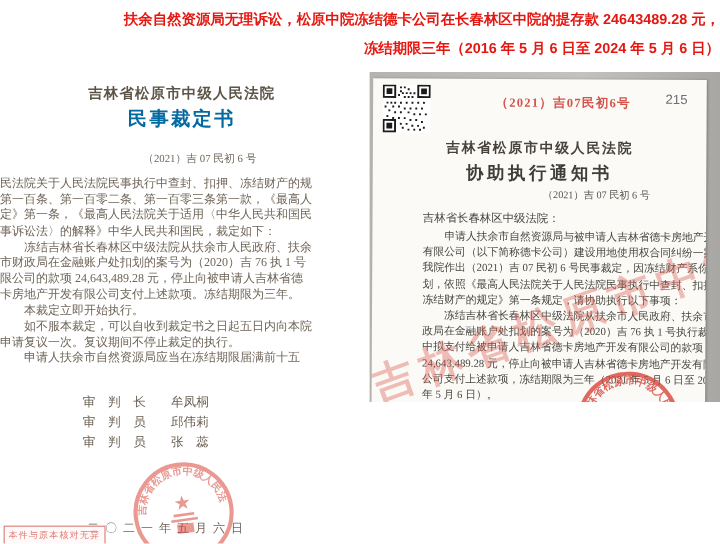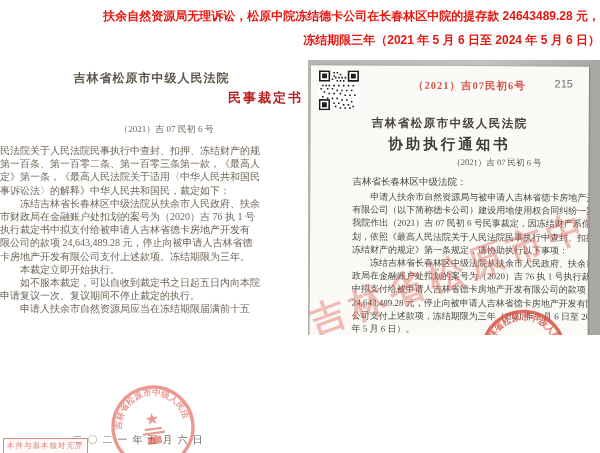--- a/index.html
+++ b/index.html
@@ -12,21 +12,21 @@
     position:absolute;left:0;top:4px;width:600px;text-align:right;
     color:#e51710;font-family:"Liberation Sans","DejaVu Sans",sans-serif;
     font-weight:bold;font-size:12px;line-height:24px;
   }
   
   .paper-left{
     position:absolute;left:0;top:62px;width:303px;height:391px;background:#ffffff;
     color:#6f6558;overflow:visible;
   }
   .pl-court{ text-align:center;margin-top:8px;font-size:12px;font-weight:bold;color:#5d5547;letter-spacing:1px;}
-  .pl-type{ text-align:right;margin-top:2px;font-size:13px;font-weight:bold;color:#b91c1c;letter-spacing:2px;}
+  .pl-type{ text-align:center;margin-top:2px;font-size:16px;font-weight:bold;color:#0369a1;letter-spacing:2px;}
   .pl-caseno{ text-align:center;margin-top:16px;font-size:9px;color:#70675a;padding-left:30px;}
   .pl-body{ margin-top:8px;font-size:10px;line-height:13.2px;color:#6f6558;padding-right:6px;}
   .pl-body div{ white-space:nowrap;}
   .pl-judges{ margin-top:22px;font-size:10.5px;line-height:17px;color:#685e50;text-align:center;padding-right:60px;}
   .pl-date{ position:absolute;left:0;top:371px;width:280px;text-align:center;font-size:10px;letter-spacing:5px;color:#6f6558;}
   .seal{ position:absolute;pointer-events:none;}
   .seal-left{ left:110px;top:322px;width:86px;height:86px;opacity:.55;transform:rotate(-8deg);}
   .verify-stamp{
     position:absolute;left:3px;top:376px;border:1px solid #e08580;color:#dd7a74;
     font-size:7.5px;padding:2px 3px 6px 3px;letter-spacing:1px;background:rgba(255,240,240,.4);
@@ -62,41 +62,45 @@
     font-family:"Liberation Serif","DejaVu Serif",serif;pointer-events:none;
   }
   .wm1{ left:-14px;top:148px;}
   .wm2{ left:-20px;top:338px;}
 </style>
 </head>
 <body>
 
 <div class="banner">
   <div>扶余自然资源局无理诉讼，松原中院冻结德卡公司在长春林区中院的提存款 24643489.28 元，</div>
-  <div>冻结期限三年（2021 年 5 月 6 日至 2024 年 5 月 6 日）</div>
+  <div>冻结期限三年（2016 年 5 月 6 日至 2024 年 5 月 6 日）</div>
 </div>
 
 <div class="paper-left">
   <div class="pl-court">吉林省松原市中级人民法院</div>
   <div class="pl-type">民事裁定书</div>
   <div class="pl-caseno">（2021）吉 07 民初 6 号</div>
   <div class="pl-body">
       <div>民法院关于人民法院民事执行中查封、扣押、冻结财产的规</div>
       <div>第一百条、第一百零二条、第一百零三条第一款，《最高人</div>
       <div>定》第一条，《最高人民法院关于适用〈中华人民共和国民</div>
       <div>事诉讼法〉的解释》中华人民共和国民，裁定如下：</div>
       <div>　　冻结吉林省长春林区中级法院从扶余市人民政府、扶余</div>
       <div>市财政局在金融账户处扣划的案号为（2020）吉 76 执 1 号</div>
-      <div>执行裁定书中拟支付给被申请人吉林省德卡房地产开发有</div>
       <div>限公司的款项 24,643,489.28 元，停止向被申请人吉林省德</div>
       <div>卡房地产开发有限公司支付上述款项。冻结期限为三年。</div>
       <div>　　本裁定立即开始执行。</div>
       <div>　　如不服本裁定，可以自收到裁定书之日起五日内向本院</div>
       <div>申请复议一次。复议期间不停止裁定的执行。</div>
       <div>　　申请人扶余市自然资源局应当在冻结期限届满前十五</div>
+    </div>
+  <div class="pl-judges">
+      <div>审　判　长　　牟凤桐</div>
+      <div>审　判　员　　邱伟莉</div>
+      <div>审　判　员　　张　蕊</div>
     </div>
   <div class="pl-date">二〇二一年五月六日</div>
 
   <svg class="seal seal-left" viewBox="0 0 100 100">
     <defs>
         <path id="arcL" d="M 13 50 A 37 37 0 1 1 87 50" fill="none"></path>
       </defs>
     <circle cx="50" cy="50" r="46.5" fill="none" stroke="#d9453a" stroke-width="4"></circle>
     <text font-size="10" fill="#d9453a" font-weight="bold">
       <textPath href="#arcL" startOffset="2">吉林省松原市中级人民法院</textPath>

